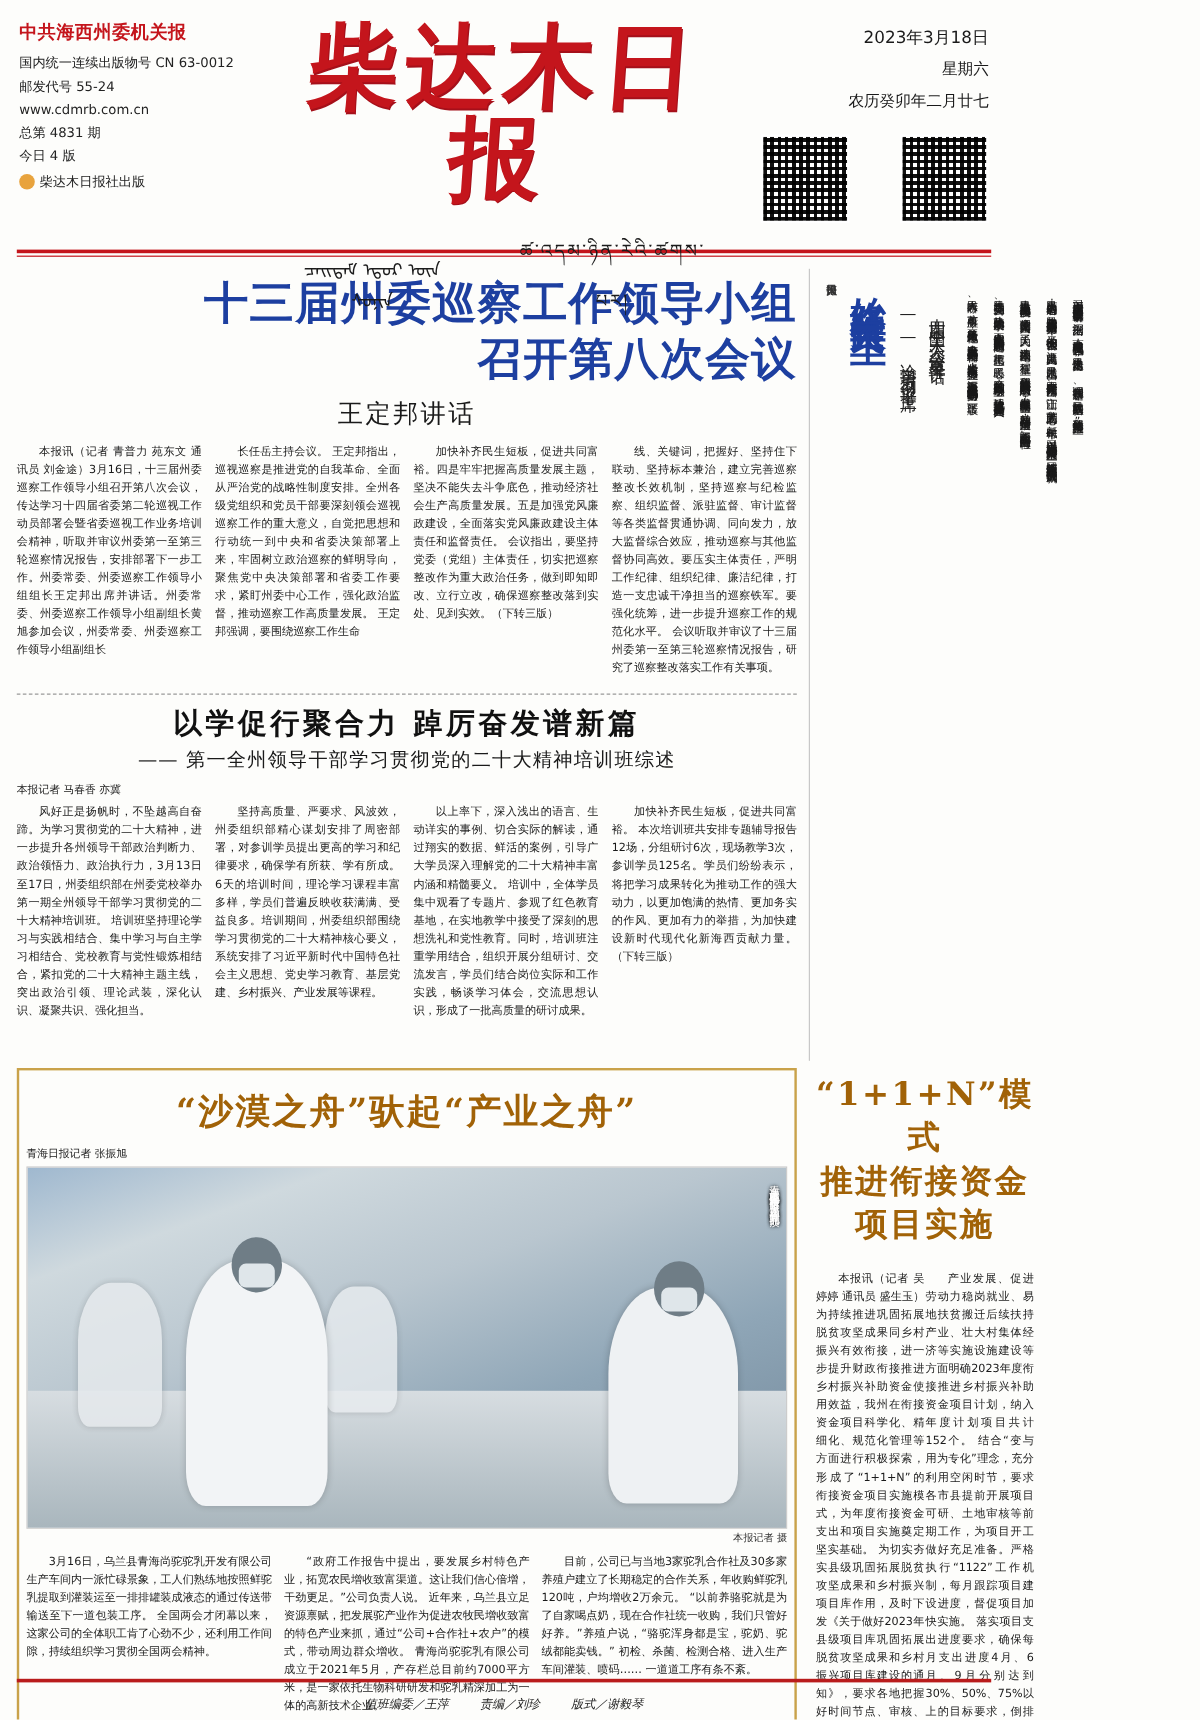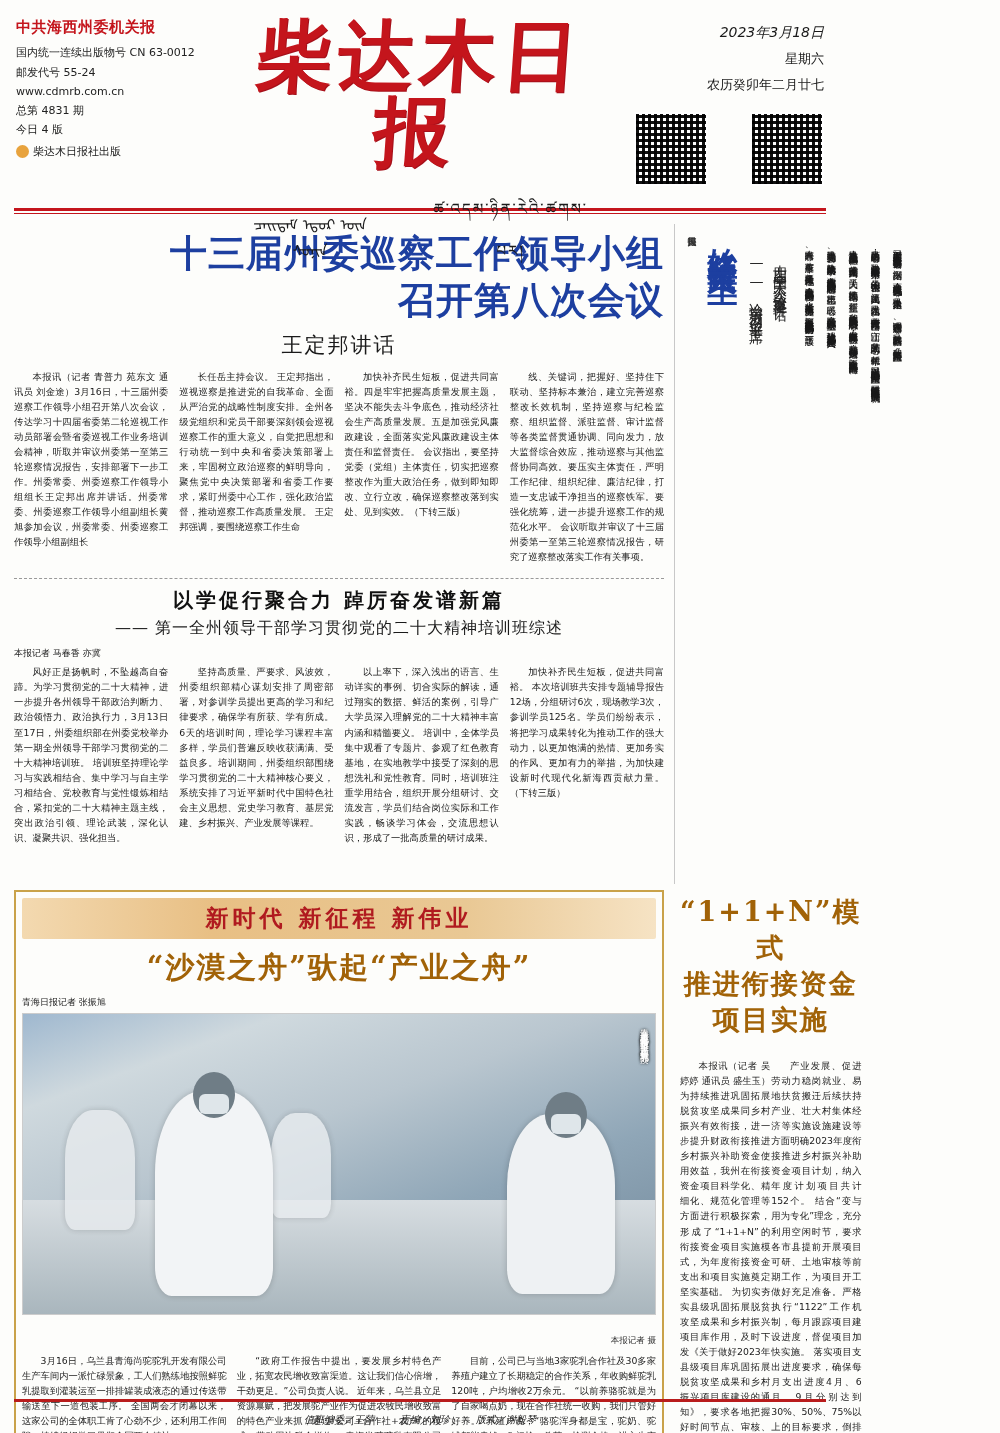--- a/index.html
+++ b/index.html
@@ -26,21 +26,21 @@
     font-family:"DejaVu Serif","Liberation Serif",serif;
     font-size:76px;font-weight:bold;color:#c4151c;letter-spacing:6px;
     line-height:1;display:inline-block;
     transform:skewX(-4deg);
     text-shadow:1px 1px 0 #a5101a;
   }
   .mast-sub{margin-top:22px;display:flex;justify-content:center;gap:38px;align-items:center;}
   .mast-sub span{font-size:15px;color:#1b1b1b;letter-spacing:2px;font-family:"DejaVu Serif",serif;}
 
   .mast-right{width:225px;flex:0 0 225px;text-align:right;font-size:13px;line-height:2.0;padding-top:4px;}
-  .mast-right .d1{font-size:14px;font-style:italic;}
+  .mast-right .d1{font-size:14px;}
   .qr{width:70px;height:70px;background:
      repeating-linear-gradient(0deg,#111 0 3px,#fff 3px 6px),
      repeating-linear-gradient(90deg,#111 0 3px,rgba(255,255,255,0) 3px 6px);
      background-blend-mode:multiply;
      margin-left:auto;margin-top:8px;border:2px solid #fff;}
   .qrs{display:flex;gap:8px;justify-content:flex-end;margin-top:6px;}
 
   .rule-thick{height:3px;background:#c4151c;margin:0 14px;}
   .rule-thin{height:1px;background:#c4151c;margin:2px 14px 0 14px;}
 
@@ -56,21 +56,21 @@
   }
   .sub-head{text-align:center;font-size:21px;font-family:"DejaVu Serif",serif;margin:6px 0 10px 0;letter-spacing:2px;}
 
   .colset-4{display:flex;gap:11px;font-size:9.3px;line-height:1.62;text-align:justify;}
   .colset-4 .c{flex:1;}
   .colset-4 p{margin:0 0 4px 0;text-indent:2em;}
 
   .divider-dash{border-top:1px dashed #999;margin:10px 0 8px 0;}
 
   h2.headline2{
-    font-family:"DejaVu Serif",serif;color:#111;font-size:20px;text-align:center;
+    font-family:"DejaVu Serif",serif;color:#111;font-size:24px;text-align:center;
     margin:8px 0 4px 0;letter-spacing:3px;font-weight:bold;
   }
   .sub2{text-align:center;font-size:16px;margin:2px 0 8px 0;font-family:"DejaVu Serif",serif;letter-spacing:1px;}
   .byline{font-size:9px;margin:2px 0 4px 0;}
 
   
   .vert-wrap{display:flex;flex-direction:row-reverse;gap:6px;height:660px;}
   .vtitle{
     writing-mode:vertical-rl;text-orientation:upright;
     font-family:"DejaVu Serif",serif;font-weight:bold;
@@ -141,21 +141,21 @@
   .news-tag .t2{color:#1d3fa0;font-size:20px;font-weight:bold;font-family:"DejaVu Serif",serif;letter-spacing:2px;}
   .news-box ul{margin:0;padding-left:16px;}
   .news-box li{font-size:11.5px;line-height:2.0;list-style:none;position:relative;}
   .news-box li:before{content:"●";color:#b01a1f;position:absolute;left:-14px;font-size:9px;top:4px;}
   .news-src{text-align:right;font-size:9px;margin-top:6px;color:#333;}
 
   .footer-bar{
     position:absolute;left:14px;right:14px;bottom:6px;border-top:3px solid #b91c1c;padding-top:11px;
     display:flex;justify-content:center;gap:26px;font-size:10px;color:#222;font-style:italic;
   }
-  .photo-credit{font-size:8.5px;color:#333;text-align:right;margin-top:20px;}
+  .photo-credit{font-size:8.5px;color:#333;text-align:right;margin-top:2px;}
 </style>
 </head>
 <body>
 
 <div class="page">
 
   <div class="masthead">
     <div class="mast-left">
       <div class="lead">中共海西州委机关报</div>
       <div>国内统一连续出版物号 CN 63-0012</div>
@@ -271,23 +271,20 @@
         </div>
         <div class="vtitle">始终坚持人民至上</div>
         <div class="vauthor">人民日报评论员</div>
       </div>
     </div>
   </div>
 
   <div class="bottom">
 
     <div class="bl">
-      <div class="banner">
-        <span>新时代 新征程 新伟业</span>
-      </div>
       <h2 class="red-head">“沙漠之舟”驮起“产业之舟”</h2>
       <div class="byline">青海日报记者 张振旭</div>
 
       <div class="photo-row">
         <div class="photo">
           <div class="lab">
             <div class="bench"></div>
             <div class="person p3"></div>
             <div class="person p4"></div>
             <div class="person p1"></div>

